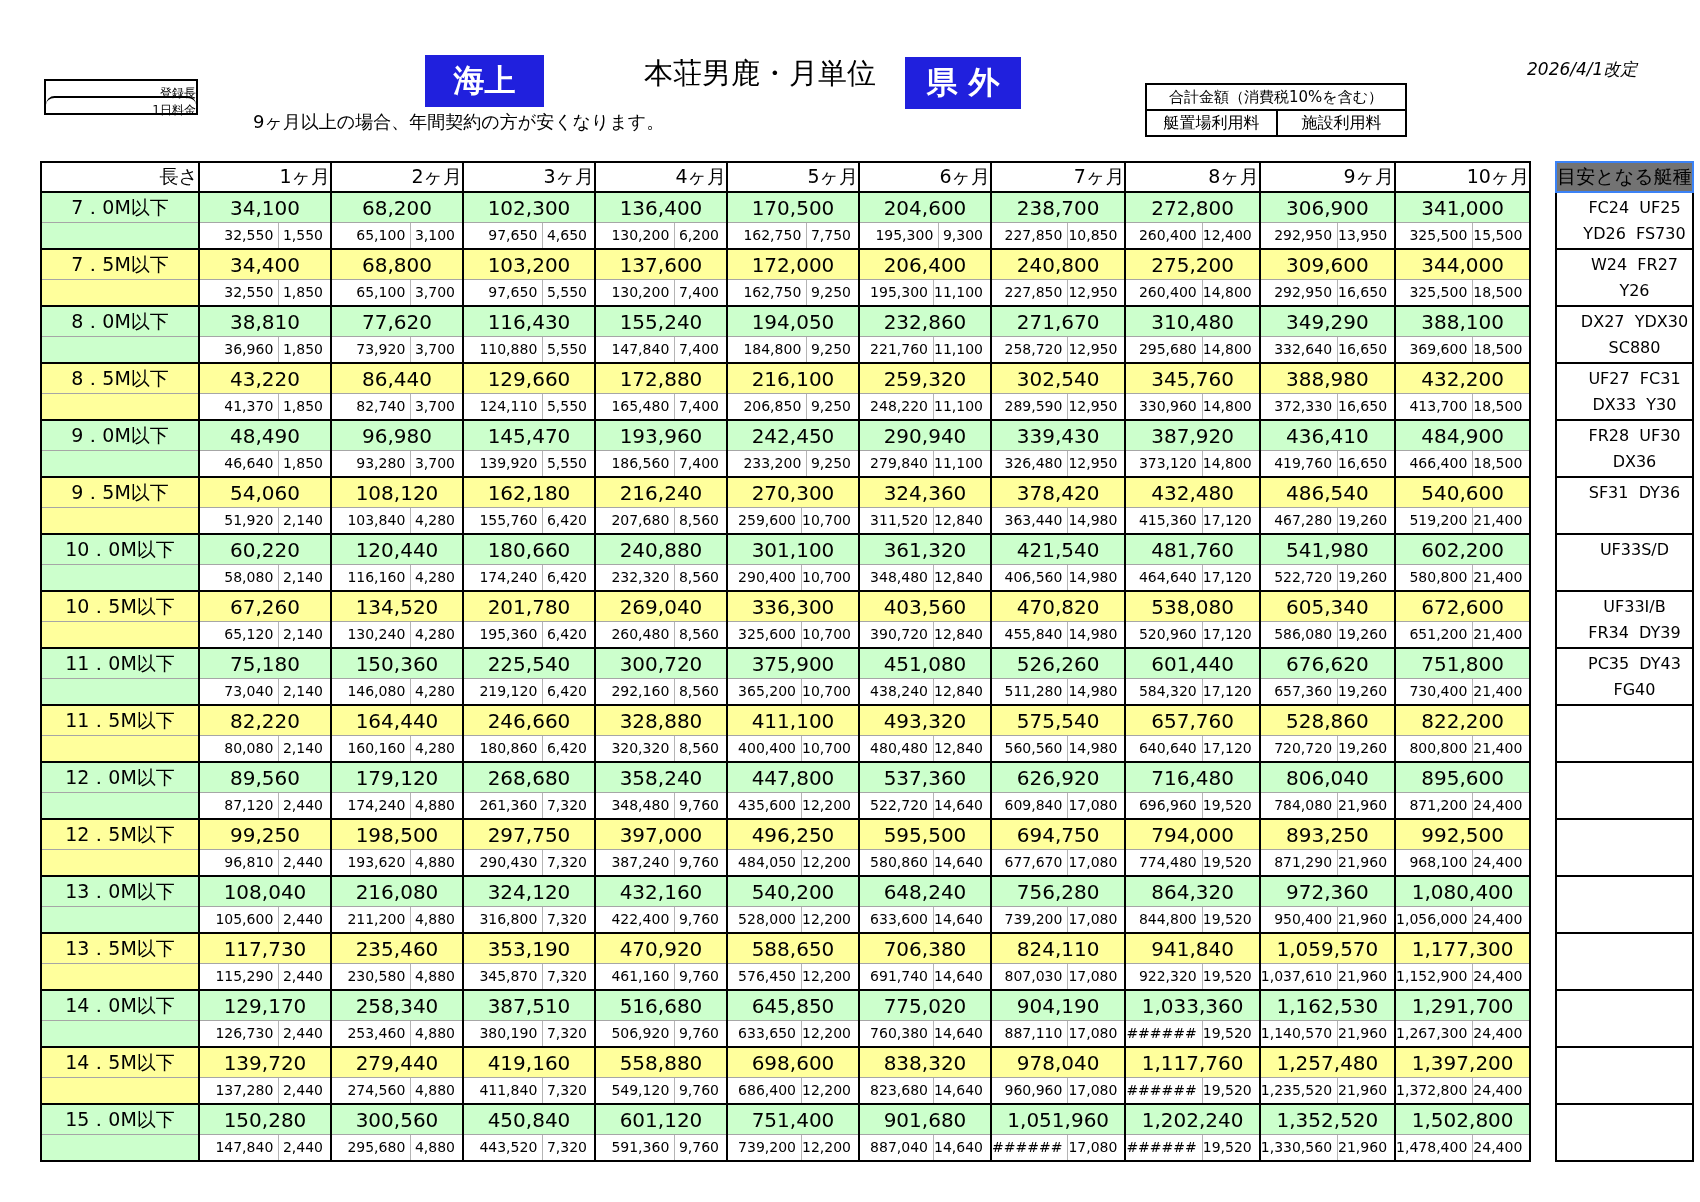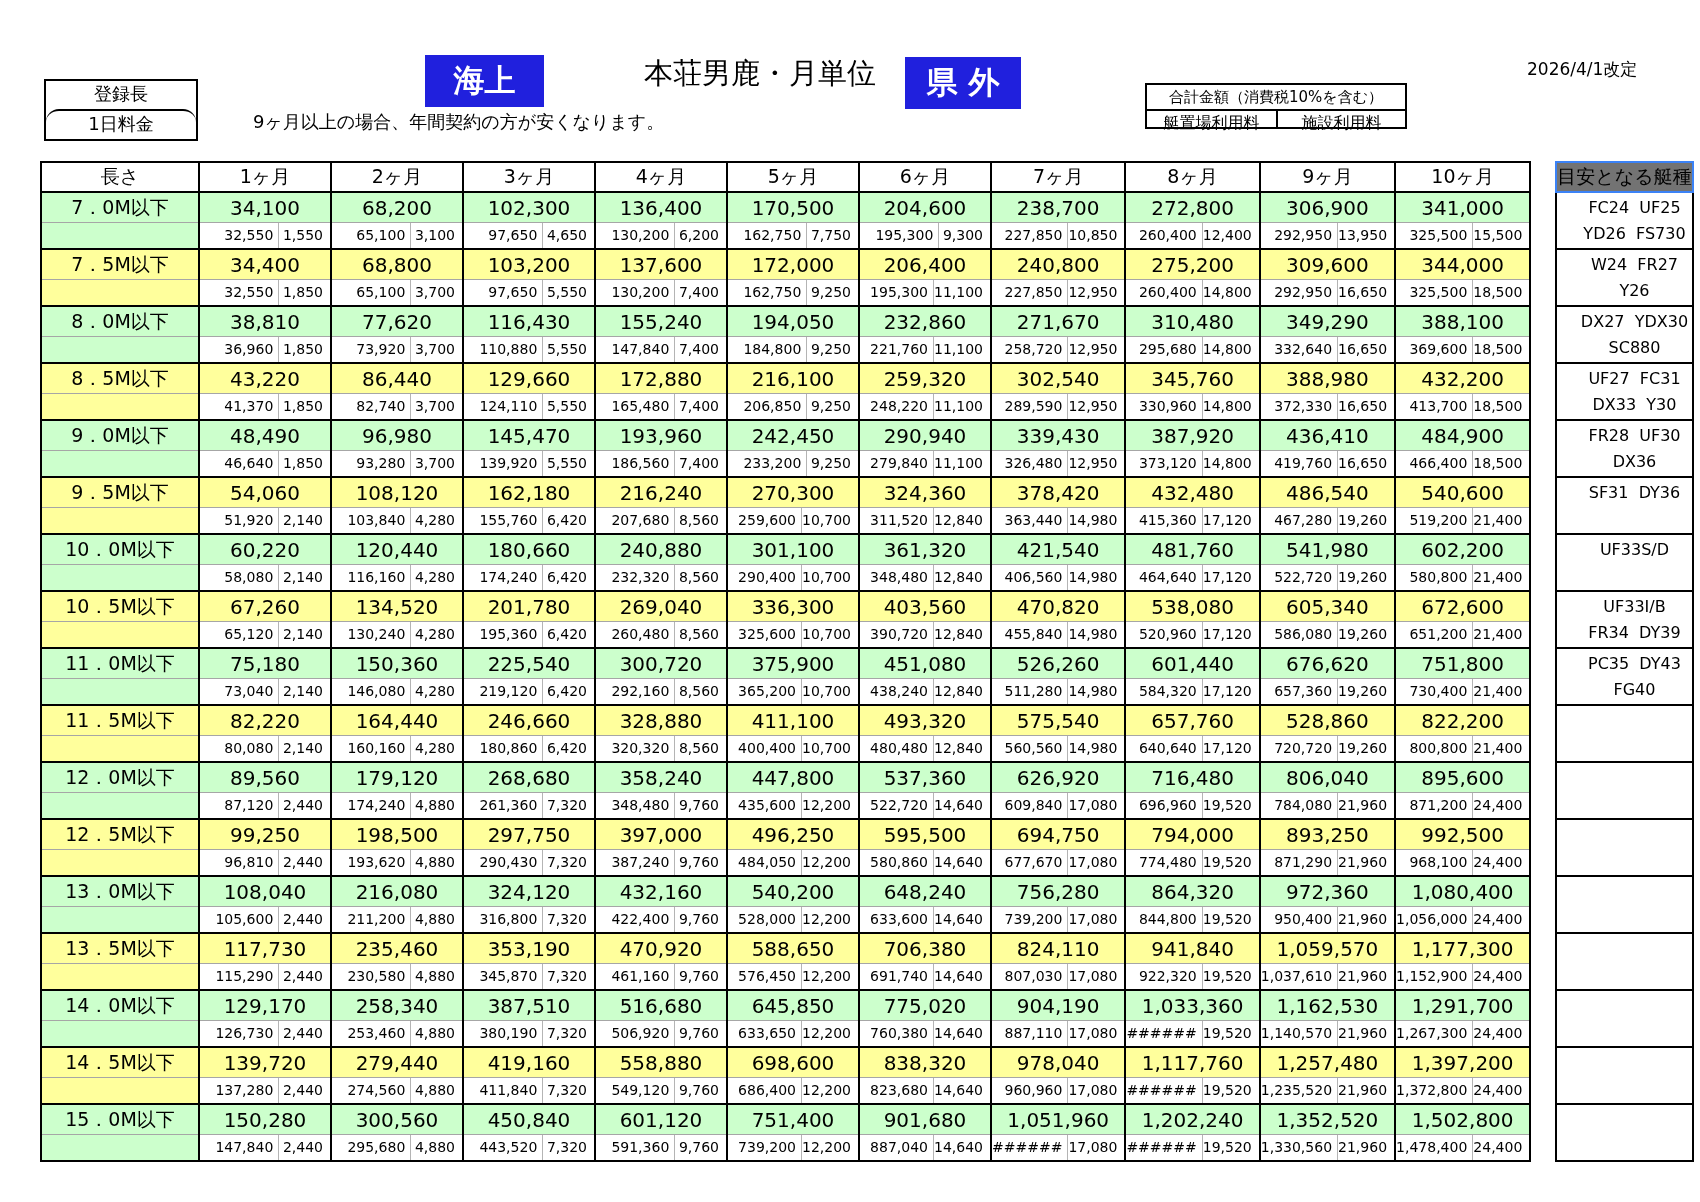--- a/index.html
+++ b/index.html
@@ -4,44 +4,44 @@
 <style>
   html,body{margin:0;padding:0;}
   body{
     width:1700px;height:1202px;position:relative;background:#fff;color:#000;
     font-family:"DejaVu Sans","Liberation Sans",sans-serif;
   }
   .abs{position:absolute;}
 
   
   #reg-box{left:44px;top:79px;width:150px;border:2px solid #000;background:#fff;}
-  #reg-box .cell{height:28px;line-height:25px;text-align:center;font-size:18px;}
+  #reg-box .cell{height:15px;line-height:25px;text-align:right;font-size:12px;}
   #reg-box .cell+.cell{border-top:2px solid #000;border-radius:13px;}
 
   
   .badge{background:#2020dd;color:#fff;display:flex;align-items:center;justify-content:center;
          font-size:31px;font-weight:bold;white-space:pre;}
   #sea-badge{left:425px;top:55px;width:119px;height:52px;}
   #pref-badge{left:905px;top:57px;width:116px;height:52px;}
 
   #page-title{left:620px;top:54px;width:280px;text-align:center;font-size:29px;white-space:nowrap;}
   #note{left:253px;top:110px;font-size:18px;white-space:nowrap;}
-  #revision{left:1527px;top:58px;font-size:17px;white-space:nowrap;}
+  #revision{left:1527px;top:58px;font-size:17px;white-space:nowrap;font-style:italic;}
 
   
   #total-box{left:1145px;top:83px;width:258px;border:2px solid #000;text-align:center;background:#fff;}
   #total-box .row1{height:24px;line-height:24px;font-size:15px;border-bottom:2px solid #000;white-space:nowrap;}
-  #total-box .row2{display:flex;height:16px;line-height:24px;font-size:16px;}
+  #total-box .row2{display:flex;height:24px;line-height:24px;font-size:16px;}
   #total-box .row2 .l{width:50%;border-right:2px solid #000;}
   #total-box .row2 .r{flex:1;}
 
   
   #price-table{position:absolute;left:40px;top:161px;border-collapse:collapse;table-layout:fixed;}
   #price-table th,#price-table td{padding:0;font-weight:normal;}
-  .len-h,.mon-h{border:2px solid #000;height:28px;font-size:19px;background:#fff;}
+  .len-h,.mon-h{border:2px solid #000;height:28px;font-size:19px;background:#fff;text-align:right;}
   .type-h{border:2px solid #3b82f6;height:28px;font-size:19px;background:#737373;white-space:nowrap;}
   .spacer-h,td.spacer{border:none;background:#fff;}
 
   tr.main td.len{border:2px solid #000;border-bottom:none;font-size:19px;text-align:center;height:29px;}
   tr.main td.total{border:2px solid #000;border-bottom:none;height:29px;text-align:center;font-size:20px;white-space:nowrap;}
   tr.sub td.len-pad,tr.sub td.pairtd{
     border-left:2px solid #000;border-right:2px solid #000;
     border-top:1px solid #a6a6a6;border-bottom:2px solid #000;height:25px;}
   tr.sub td.pairtd{background:#fff;}
   .pair{display:flex;height:25px;align-items:center;}

